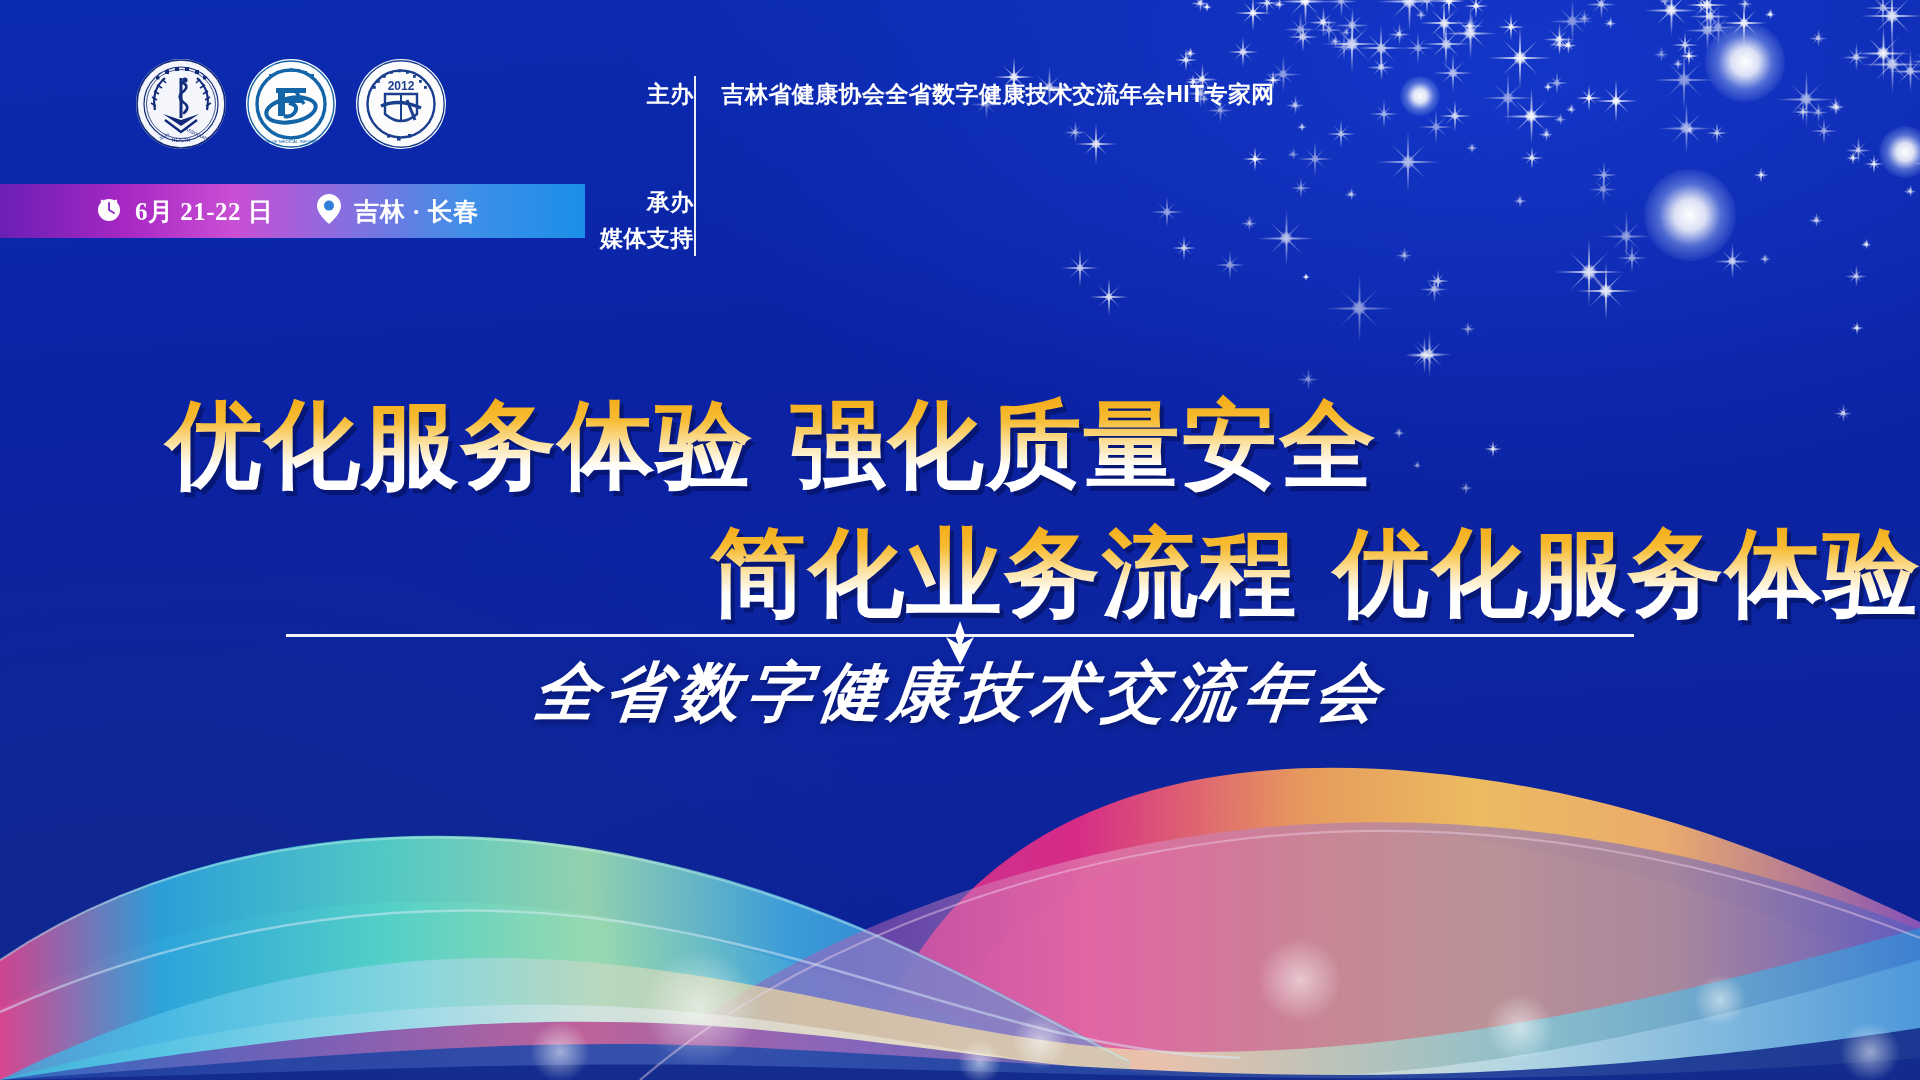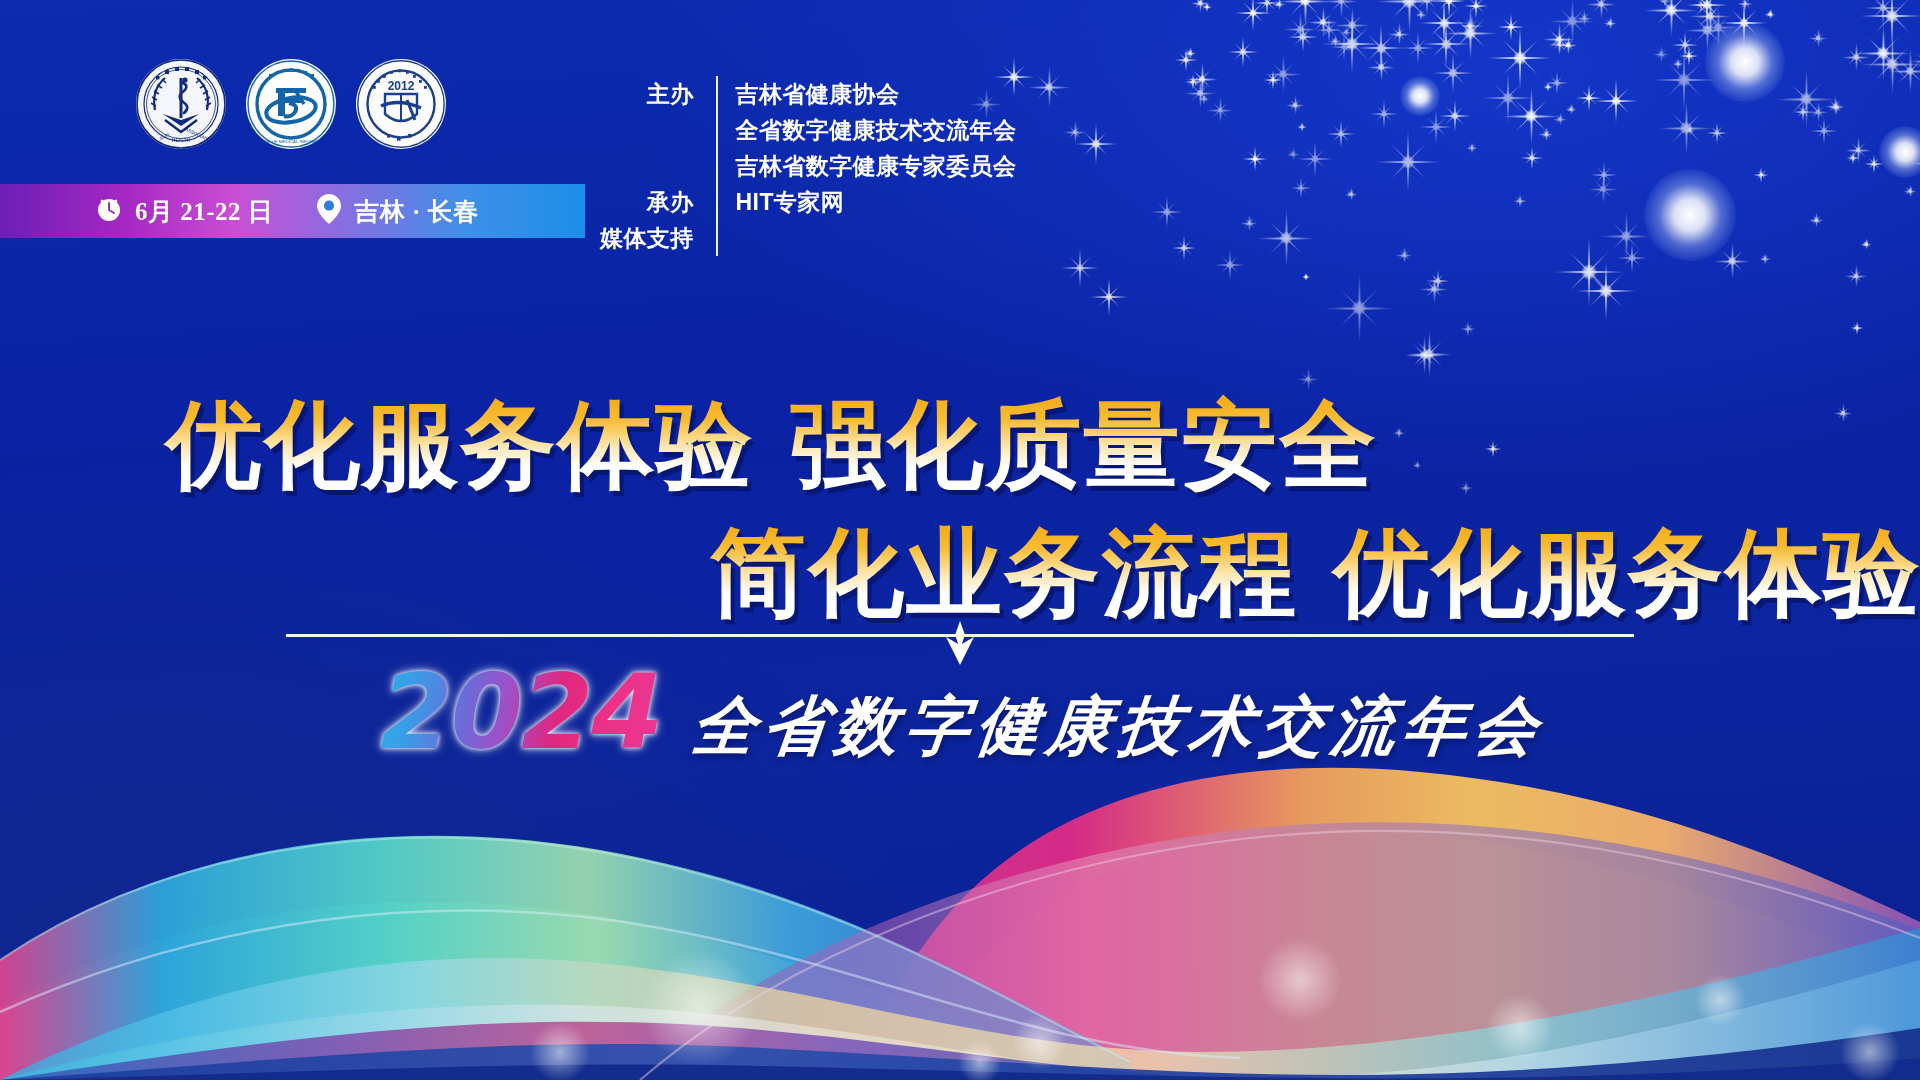--- a/index.html
+++ b/index.html
@@ -94,26 +94,26 @@
     font-family:Liberation Serif, serif;
   }
   .ico{ flex:0 0 auto; display:block; }
 
   
   .org{
     position:absolute; left:600px; top:76px;
     display:flex; flex-direction:column;
     font-size:0;
   }
-  .org-grid{ display:grid; grid-template-columns:auto auto; column-gap:12px; }
+  .org-grid{ display:grid; grid-template-columns:auto auto; column-gap:0px; }
   .org-labels{ display:flex; flex-direction:column; }
   .org-values{
-    display:flex; flex-direction:column;
+    display:flex; flex-direction:row;
     border-left:2px solid rgba(255,255,255,.92);
-    padding-left:18px; margin-left:10px;
+    padding-left:26px; 
   }
   .org-line{
     height:36px; line-height:36px;
     color:#fff; font-size:23px; font-weight:700;
     white-space:nowrap; letter-spacing:.4px;
     font-family:"Liberation Sans","DejaVu Sans",sans-serif;
   }
   .org-labels .org-line{ text-align:right; }
   .org-line.blank{ color:transparent; }
 
@@ -1390,41 +1390,39 @@
       <div class="org-labels">
         <div class="org-line">主办</div>
         <div class="org-line blank"></div>
         <div class="org-line blank"></div>
         <div class="org-line">承办</div>
         <div class="org-line">媒体支持</div>
       </div>
       <div class="org-values">
         <div class="org-line">吉林省健康协会</div>
         <div class="org-line">全省数字健康技术交流年会</div>
-        <div class="org-line">吉林省数字健康专家委员会</div>
         <div class="org-line">HIT专家网</div>
       </div>
     </div>
   </div>
 
   <div class="headline">
     <div class="hl-line hl-1">优化服务体验 强化质量安全</div>
     <div class="hl-line hl-2">简化业务流程 优化服务体验</div>
   </div>
 
   <div class="divider"></div>
   <div class="diamond-wrap">
     <svg width="40" height="56" viewBox="0 0 40 56">
       <path d="M20 6 L25 20 L20 34 L15 20 Z" fill="#ffffff"></path>
       <path d="M6 22 L20 50 L34 22 L20 30 Z" fill="#ffffff"></path>
     </svg>
   </div>
 
   <div class="sub-row">
-    <div class="year">2024</div>
     <div class="conf-name">全省数字健康技术交流年会</div>
   </div>
 
   <div class="waves">
     <svg viewBox="0 0 1920 420" preserveAspectRatio="none">
       <defs>
         <linearGradient id="g1" x1="0" y1="0" x2="1" y2="0">
           <stop offset="0%" stop-color="#e0468f"></stop>
           <stop offset="14%" stop-color="#2ea8dd"></stop>
           <stop offset="34%" stop-color="#57d7c9"></stop>

